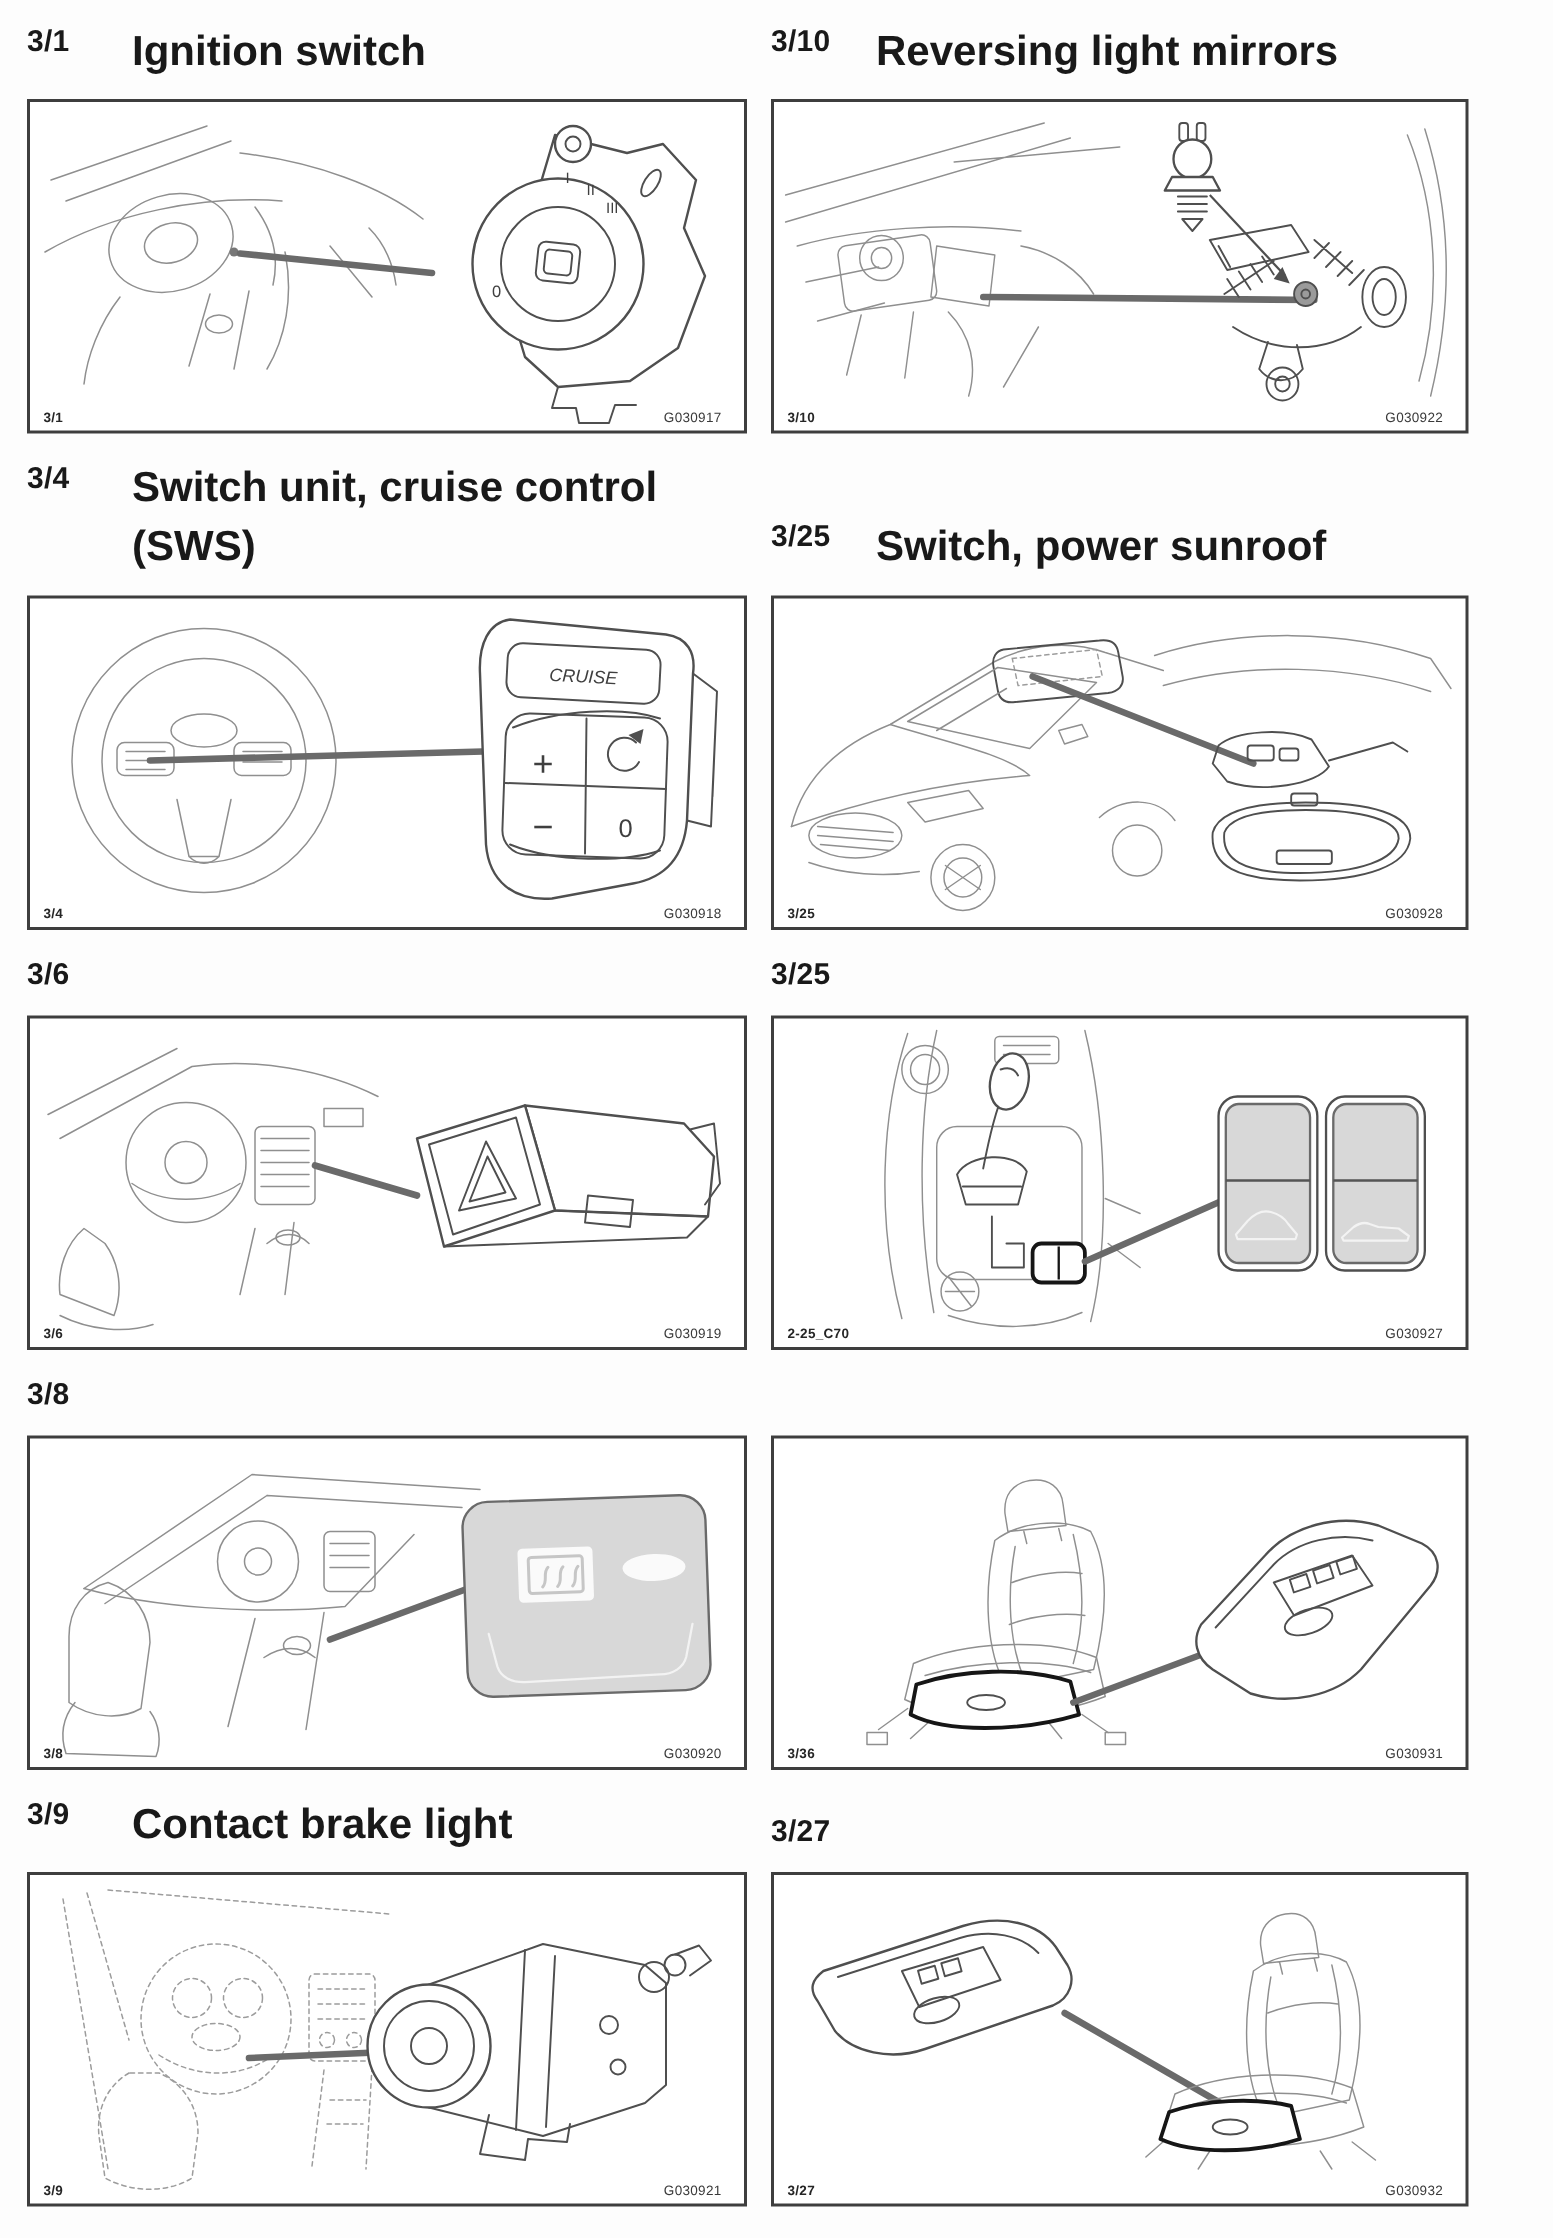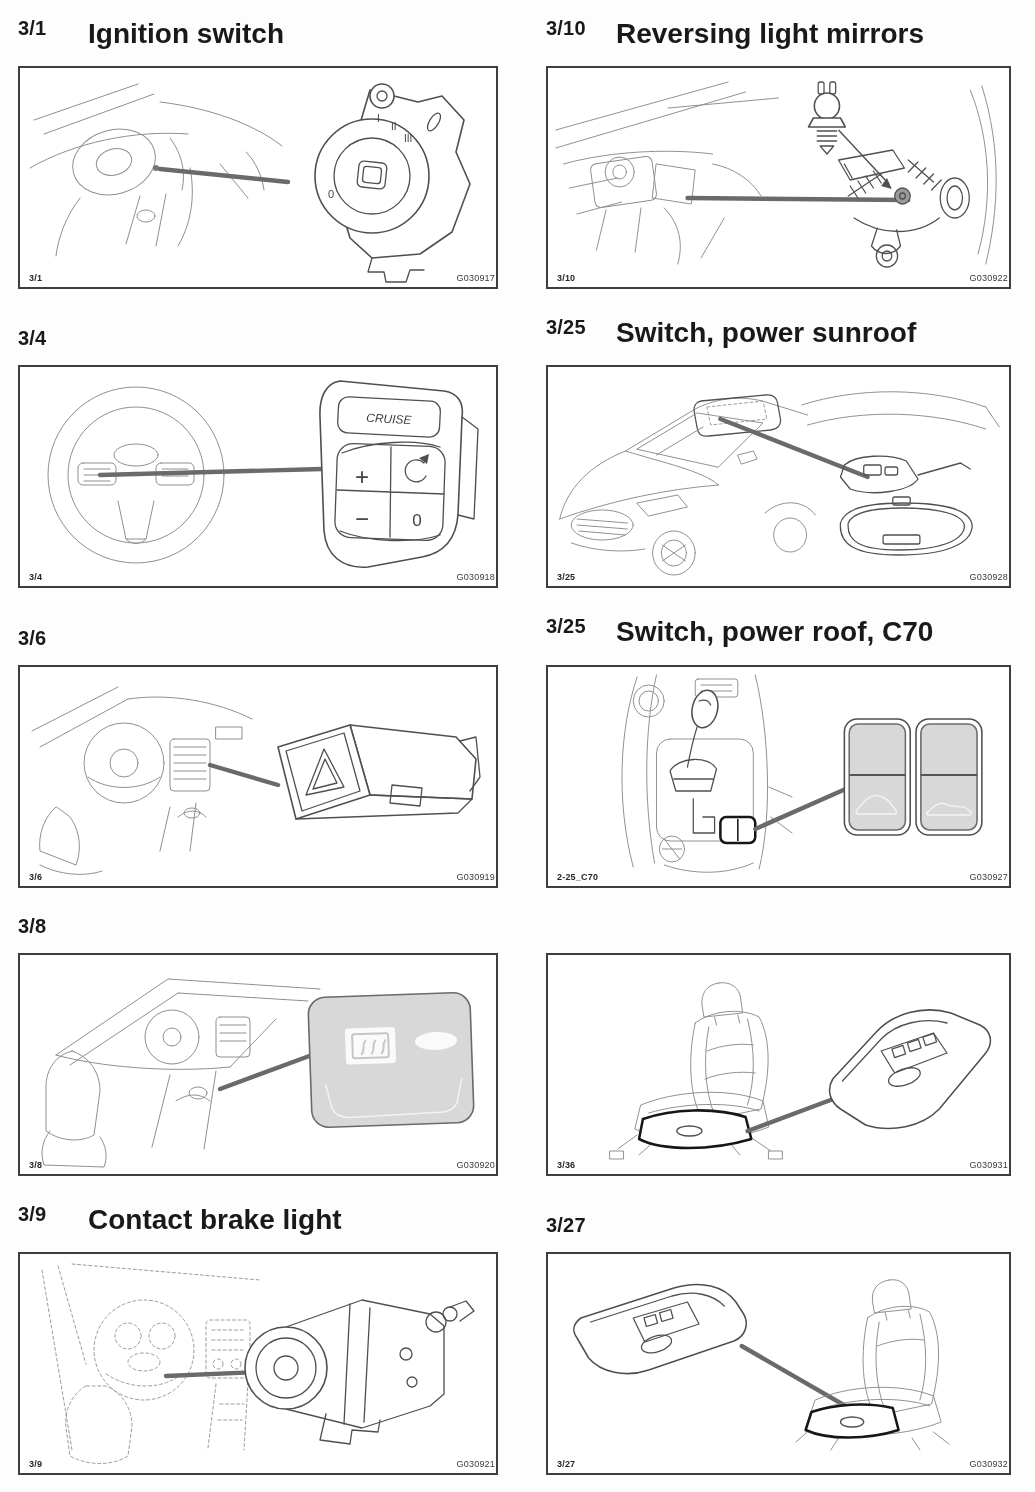--- a/index.html
+++ b/index.html
@@ -12,41 +12,42 @@
   .page{
     box-sizing:border-box;
     width:1035px;height:1492px;
     padding:14px 24px 10px 18px;
     display:grid;
     grid-template-columns:480px 465px;
     column-gap:48px;
     row-gap:24px;
     align-items:end;
     align-content:start;
+    gap:16px;
   }
   .panel{display:block;}
   .panel-head{display:flex;align-items:flex-start;margin:0 0 13px 0;}
   .ref{
     flex:0 0 70px;font-weight:700;font-size:20px;line-height:1.4;
     letter-spacing:.2px;color:#191919;
   }
   .title{
     font-weight:700;font-size:28px;line-height:1.4;color:#191919;
   }
   .figure-box{
     position:relative;height:223px;background:#fff;
     border:2px solid #3e3e3e;box-sizing:border-box;
   }
   svg.fig{position:absolute;left:0;top:0;width:100%;height:100%;}
   .fig-label{
     position:absolute;left:9px;bottom:4px;
     font-size:9px;font-weight:700;color:#262626;letter-spacing:.2px;
   }
   .fig-code{
-    position:absolute;right:1px;bottom:4px;
+    position:absolute;right:15px;bottom:4px;
     font-size:9px;color:#3a3a3a;letter-spacing:.2px;
   }
   
   .sk{fill:none;stroke:#8f8f8f;stroke-width:1;stroke-linecap:round;stroke-linejoin:round;}
   .skd{fill:none;stroke:#9c9c9c;stroke-width:1;stroke-dasharray:3 2.6;stroke-linecap:round;}
   .cmp{fill:#fff;stroke:#4f4f4f;stroke-width:1.6;stroke-linejoin:round;}
   .cmpl{fill:none;stroke:#4f4f4f;stroke-width:1.3;stroke-linecap:round;stroke-linejoin:round;}
   .lead{stroke:#6a6a6a;stroke-width:4.4;stroke-linecap:round;}
   .bold{fill:#fff;stroke:#161616;stroke-width:2.6;stroke-linejoin:round;}
   .btn{fill:#d8d8d8;stroke:#6a6a6a;stroke-width:1.6;}
@@ -135,20 +136,21 @@
         </g>
       </svg>
       <span class="fig-label">3/10</span>
       <span class="fig-code">G030922</span>
     </div>
   </section>
 
   <section class="panel">
     <div class="panel-head">
       <span class="ref">3/4</span>
+      <span class="title">Switch unit, cruise control (SWS)</span>
     </div>
     <div class="figure-box">
       <svg class="fig" viewBox="0 0 476 219" preserveAspectRatio="none">
         <g>
           <circle class="sk" cx="116" cy="108" r="88"></circle>
           <circle class="sk" cx="116" cy="108" r="68"></circle>
           <rect class="sk" x="58" y="96" width="38" height="22" rx="5"></rect>
           <path class="sk" d="M64 102 h26 M64 108 h26 M64 114 h26"></path>
           <rect class="sk" x="136" y="96" width="38" height="22" rx="5"></rect>
           <path class="sk" d="M142 102 h26 M142 109 h26"></path>
@@ -252,21 +254,20 @@
         </g>
       </svg>
       <span class="fig-label">3/6</span>
       <span class="fig-code">G030919</span>
     </div>
   </section>
 
   <section class="panel">
     <div class="panel-head">
       <span class="ref">3/25</span>
-      <span class="title">Switch, power roof, C70</span>
     </div>
     <div class="figure-box">
       <svg class="fig" viewBox="0 0 476 219" preserveAspectRatio="none">
         <g>
           <path class="sk" d="M92 10 C74 62 70 134 88 200 M214 8 C228 64 232 146 218 202 M112 8 C100 60 98 130 110 196"></path>
           <circle class="sk" cx="104" cy="34" r="16"></circle>
             <circle class="sk" cx="104" cy="34" r="10"></circle>
           <rect class="sk" x="152" y="12" width="44" height="18" rx="3"></rect>
           <path class="sk" d="M158 18 h32 M158 24 h32"></path>
           <rect class="sk" x="112" y="72" width="100" height="102" rx="14"></rect>

